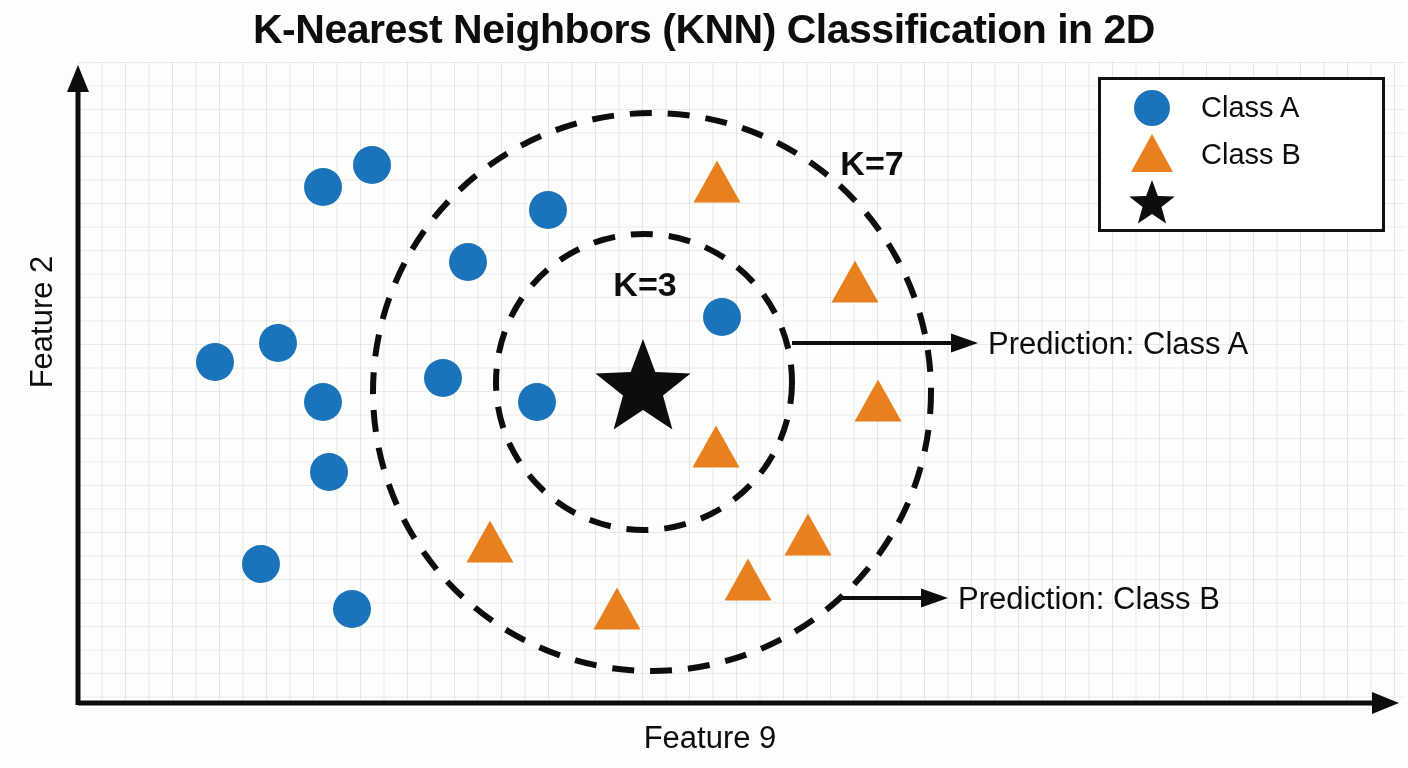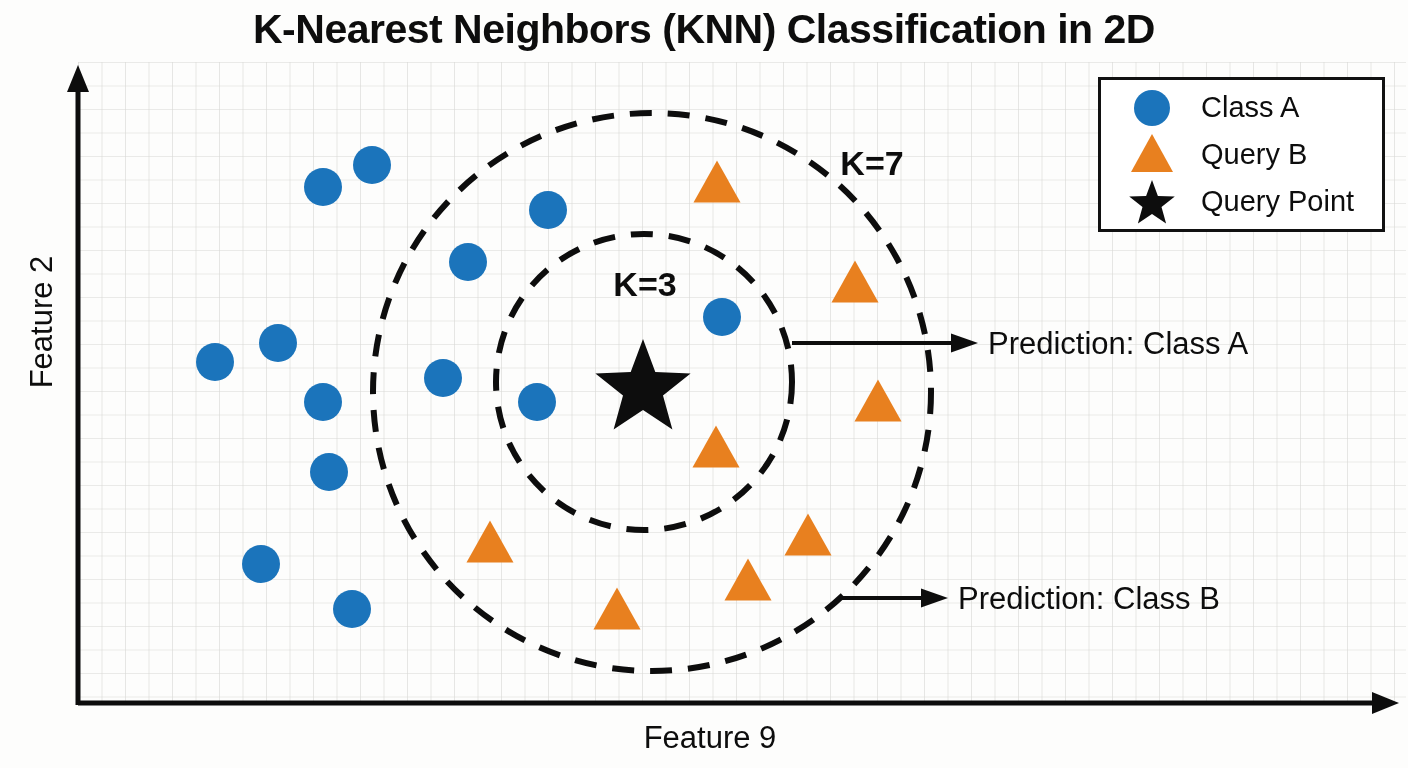--- a/index.html
+++ b/index.html
@@ -92,21 +92,20 @@
     <div class="legend-row">
       <svg viewBox="0 0 62 46" width="62" height="46" class="marker">
         <circle cx="31" cy="23" r="18" fill="#1b74bb"></circle>
       </svg>
       <span class="lbl">Class A</span>
     </div>
     <div class="legend-row">
       <svg viewBox="0 0 62 46" width="62" height="46" class="marker">
         <polygon points="31,2.0 10.0,40.0 52.0,40.0" fill="#e8801f"></polygon>
       </svg>
-      <span class="lbl">Query B</span>
+      <span class="lbl">Class B</span>
     </div>
     <div class="legend-row">
       <svg viewBox="0 0 62 46" width="62" height="46" class="marker">
         <path d="M31.0 1.0L36.9 16.9L53.8 17.6L40.5 28.1L45.1 44.4L31.0 35.0L16.9 44.4L21.5 28.1L8.2 17.6L25.1 16.9Z" fill="#0d0d0d"></path>
       </svg>
-      <span class="lbl">Query Point</span>
     </div>
   </div>
 
 </body></html>

